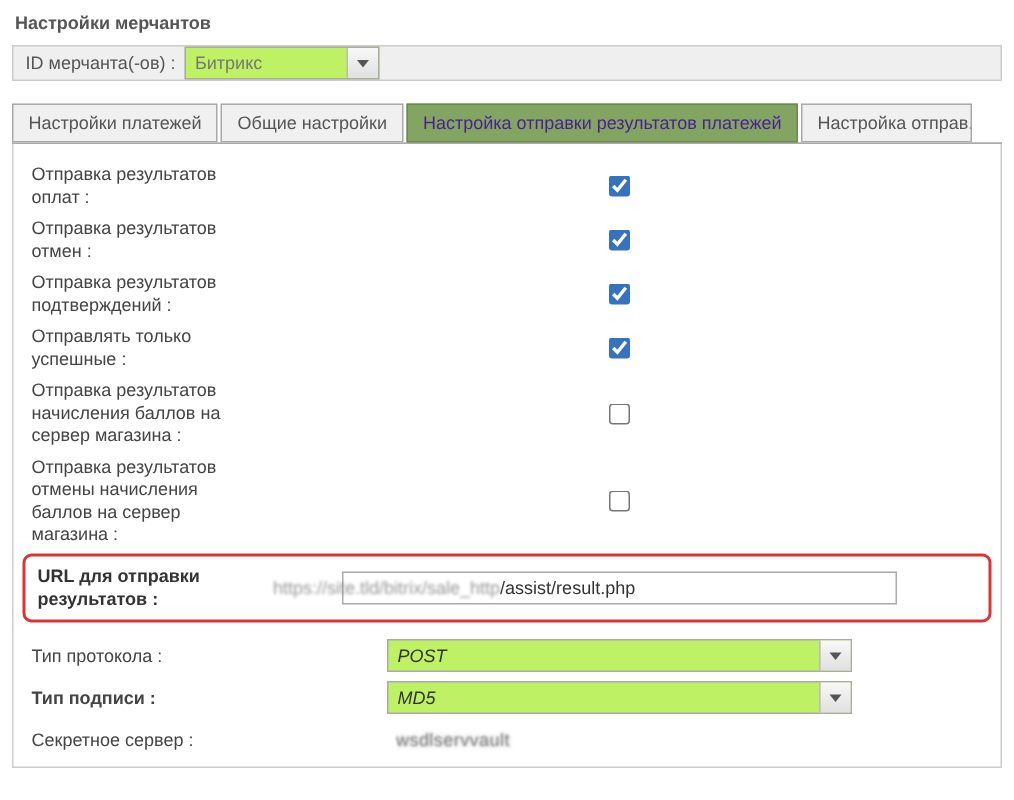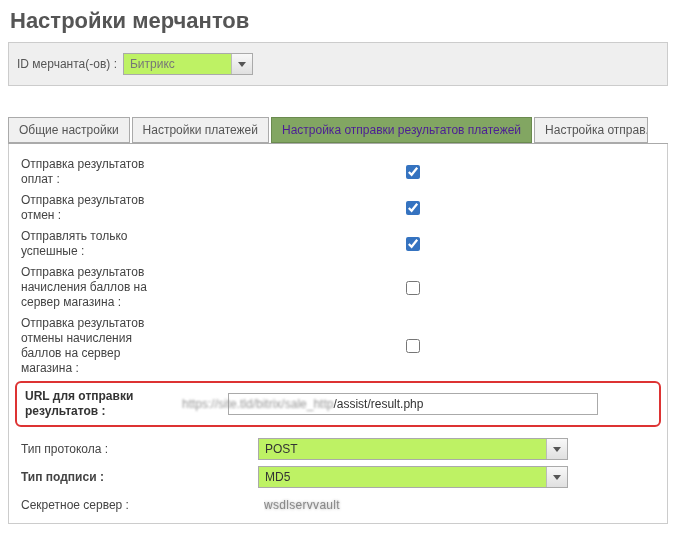--- a/index.html
+++ b/index.html
@@ -5,33 +5,33 @@
   * { box-sizing: border-box; margin: 0; padding: 0; }
   body {
     font-family: Arial, Helvetica, sans-serif;
     font-size: 12px;
     background: #fff;
     width: 676px;
     color: #333;
   }
   .container { padding: 4px 8px 0 8px; }
   .page-title {
-    font-size: 22px;
+    font-size: 12px;
     font-weight: bold;
     color: #555;
     padding: 4px 2px 8px 2px;
   }
   .merchant-row {
     background: #efefef;
     border: 1px solid #ccc;
-    padding: 10px 8px;
+    padding: 0 8px;
     display: flex;
     align-items: center;
     gap: 6px;
-    margin-bottom: 30px;
+    margin-bottom: 14px;
   }
   .merchant-row label { color: #555; }
   .select-wrap {
     position: relative;
     display: inline-block;
   }
   .select-wrap select {
     -webkit-appearance: none;
     appearance: none;
     background: #bef264;
@@ -123,61 +123,67 @@
   .ctrl input.blurred { color: #888; text-shadow: 0 0 3px #aaa; letter-spacing: 0.3px; }
   .highlight {
     border: 2px solid #d33;
     border-radius: 6px;
     padding: 6px 8px;
     margin: 2px -6px 8px -6px;
   }
   .highlight .lbl { font-weight: bold; color: #333; }
   .url-blur { color: #999; filter: blur(1.1px); }
   .url-clear { color: #333; filter: none; }
-  .sel-ctrl .select-wrap select { min-width: 310px; }
+  .sel-ctrl .select-wrap select { min-width: 310px; font-style: italic; }
   .secret { filter: blur(0.6px); }
 </style>
 </head>
 <body>
 
 <div class="container">
   <div class="page-title">Настройки мерчантов</div>
 
   <div class="merchant-row">
     <label>ID мерчанта(-ов) :</label>
     <span class="select-wrap">
       <select>
         <option>Битрикс</option>
       </select>
     </span>
   </div>
 
   <div class="tabs">
+    <div class="tab">Настройки платежей</div>
     <div class="tab">Общие настройки</div>
-    <div class="tab">Настройки платежей</div>
     <div class="tab active">Настройка отправки результатов платежей</div>
     <div class="tab last">Настройка отправ...</div>
   </div>
 
   <div class="form-panel">
 
     <div class="row">
       <div class="lbl">Отправка результатов оплат :</div>
       <div class="ctrl">
           <input type="checkbox" checked="" style="">
         </div>
     </div>
 
     <div class="row">
       <div class="lbl">Отправка результатов отмен :</div>
       <div class="ctrl">
           <input type="checkbox" checked="" style="">
         </div>
     </div>
 
+    <div class="row">
+      <div class="lbl">Отправка результатов подтверждений :</div>
+      <div class="ctrl">
+          <input type="checkbox" checked="" style="">
+        </div>
+    </div>
 
     <div class="row">
       <div class="lbl">Отправлять только успешные :</div>
       <div class="ctrl">
           <input type="checkbox" checked="" style="">
         </div>
     </div>
 
     <div class="row">
       <div class="lbl">Отправка результатов начисления баллов на сервер магазина :</div>

